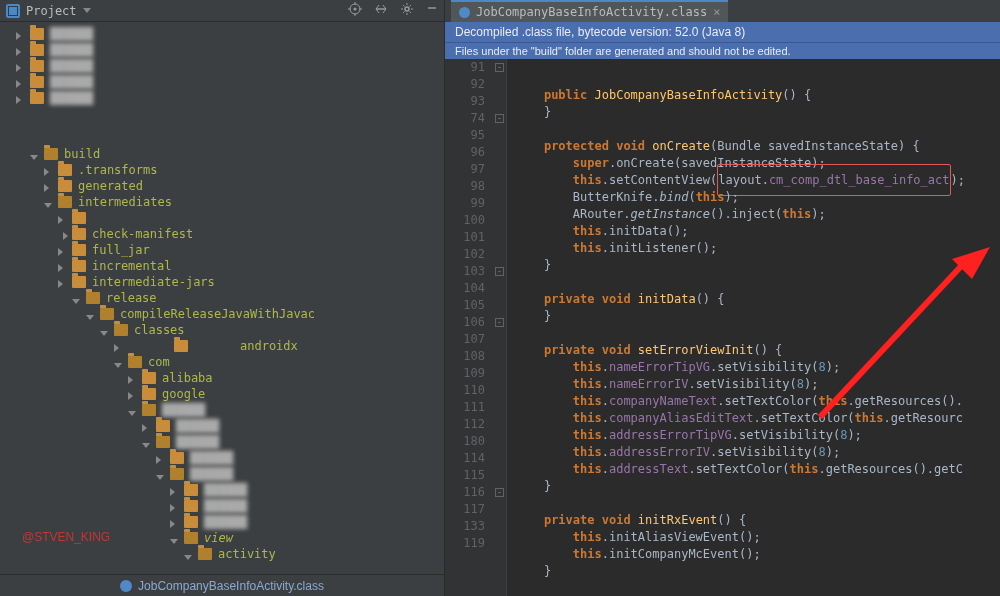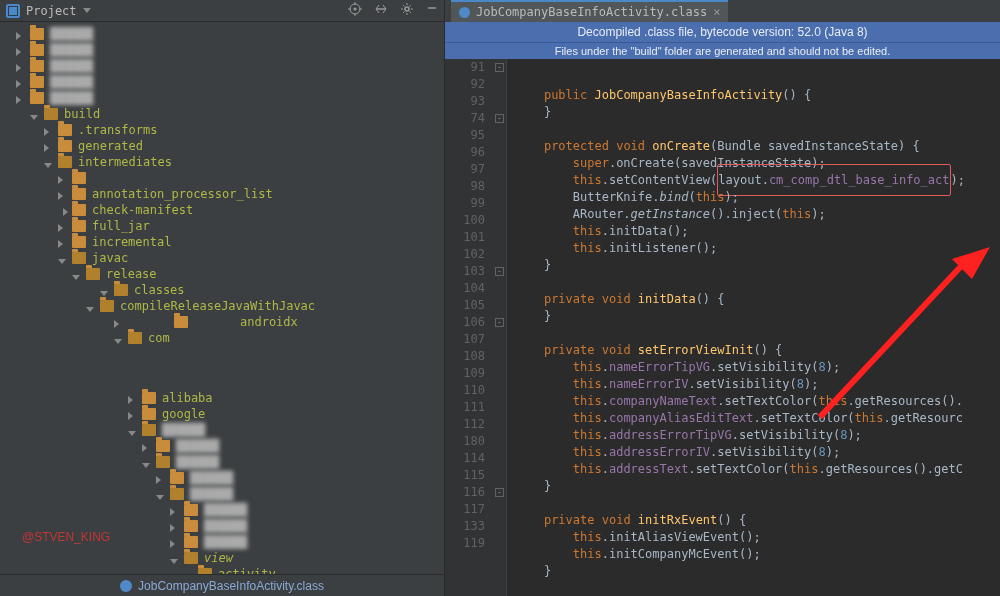--- a/index.html
+++ b/index.html
@@ -28,31 +28,31 @@
   .watermark { position:absolute; left:22px; bottom:30px; color:#c23636; font-size:12px; font-family:-apple-system,Arial,sans-serif; font-weight:500;}
   .left-foot { height:22px; background:#3c3f41; border-top:1px solid #2b2b2b; display:flex; align-items:center; justify-content:center; gap:6px;}
   .left-foot .clsicon { width:12px;height:12px;border-radius:50%;background:#5089c7;display:inline-block;}
   .left-foot .txt{color:#8aa9d6;font-family:-apple-system,Arial,sans-serif;}
 
   .tabbar { height:22px; background:#3c3f41; display:flex; align-items:flex-end; padding-left:6px; }
   .tab { height:22px; background:#515658; border-top:2px solid #4a88c7; display:flex; align-items:center; padding:0 8px; gap:6px; font-family:-apple-system,Arial,sans-serif; color:#bbbbbb;}
   .tab .clsicon { width:11px;height:11px;border-radius:50%;background:#5089c7;display:inline-block;}
   .tab .x { color:#999; font-size:12px; }
 
-  .banner { background:#4b6eaf; color:#e8ecf5; font-size:12px; padding:3px 10px; font-family:-apple-system,Arial,sans-serif;text-align:center; }
+  .banner { background:#4b6eaf; color:#e8ecf5; font-size:12px; padding:3px 10px; font-family:-apple-system,Arial,sans-serif; }
   .banner.small { font-size:11px; padding:2px 10px; border-top:1px solid #3a5893;}
 
   .editor { flex:1; display:flex; overflow:hidden; background:#2b2b2b;}
   .gutter-l { width:48px; text-align:right; padding:0 8px 0 0; background:#313335; color:#606366; }
   .gutter-l .row { height:17px; line-height:17px; }
   .gutter-fold { width:14px; background:#313335; border-right:1px solid #3d3f41; position:relative;}
   .foldmark { position:absolute; left:2px; width:9px; height:9px; border:1px solid #606366; background:#313335; color:#8a8a8a; font-size:8px; line-height:7px; text-align:center;}
   .code { flex:1; padding:0 8px; white-space:pre; position:relative;}
   .code .row { height:17px; line-height:17px; }
-  .kw { color:#cc7832; font-weight:400;}
+  .kw { color:#cc7832; font-weight:700;}
   .fn { color:#ffc66d; }
   .num { color:#6897bb; }
   .pu { color:#9876aa; }
   .boxred { border:1px solid #e05a5a; border-radius:2px; padding:8px 0;}
   
   .arrow { position:absolute; top:188px; right:10px; width:200px; height:180px; pointer-events:none;}
   .arrow line { stroke:#ff2020; stroke-width:6;}
   .arrow polygon { fill:#ff2020; }
 </style>
 </head>
@@ -116,21 +116,21 @@
         <div class="node" style="padding-left: 10px;">
           <span class="tw"><span class="ch-right"></span></span>
           <span class="fld"></span>
           <span class="lab blur">██████</span>
         </div>
         <div class="node" style="padding-left: 10px;">
           <span class="tw"><span class="ch-right"></span></span>
           <span class="fld"></span>
           <span class="lab blur">██████</span>
         </div>
-        <div class="node" style="padding-left: 24px;">
+        <div class="node" style="padding-left: 24px; margin-top: 40px;">
           <span class="tw"><span class="ch-down"></span></span>
           <span class="fld open"></span>
           <span class="lab ">build</span>
         </div>
         <div class="node" style="padding-left: 38px;">
           <span class="tw"><span class="ch-right"></span></span>
           <span class="fld"></span>
           <span class="lab ">.transforms</span>
         </div>
         <div class="node" style="padding-left: 38px;">
@@ -140,71 +140,66 @@
         </div>
         <div class="node" style="padding-left: 38px;">
           <span class="tw"><span class="ch-down"></span></span>
           <span class="fld open"></span>
           <span class="lab ">intermediates</span>
         </div>
         <div class="node" style="padding-left: 52px;">
           <span class="tw"><span class="ch-right"></span></span>
           <span class="fld"></span>
         </div>
+        <div class="node" style="padding-left: 52px; text-align: right;">
+          <span class="tw"><span class="ch-right"></span></span>
+          <span class="fld"></span>
+          <span class="lab ">check-manifest</span>
+        </div>
         <div class="node" style="padding-left: 52px;">
           <span class="tw"><span class="ch-right"></span></span>
           <span class="fld"></span>
-          <span class="lab ">annotation_processor_list</span>
-        </div>
-        <div class="node" style="padding-left: 52px; text-align: right;">
-          <span class="tw"><span class="ch-right"></span></span>
-          <span class="fld"></span>
-          <span class="lab ">check-manifest</span>
+          <span class="lab ">full_jar</span>
         </div>
         <div class="node" style="padding-left: 52px;">
           <span class="tw"><span class="ch-right"></span></span>
           <span class="fld"></span>
-          <span class="lab ">full_jar</span>
+          <span class="lab ">incremental</span>
         </div>
         <div class="node" style="padding-left: 52px;">
           <span class="tw"><span class="ch-right"></span></span>
           <span class="fld"></span>
-          <span class="lab ">incremental</span>
-        </div>
-        <div class="node" style="padding-left: 52px;">
-          <span class="tw"><span class="ch-down"></span></span>
-          <span class="fld open"></span>
-          <span class="lab ">javac</span>
+          <span class="lab ">intermediate-jars</span>
         </div>
         <div class="node" style="padding-left: 66px;">
           <span class="tw"><span class="ch-down"></span></span>
           <span class="fld open"></span>
           <span class="lab ">release</span>
         </div>
+        <div class="node" style="padding-left: 80px;">
+          <span class="tw"><span class="ch-down"></span></span>
+          <span class="fld open"></span>
+          <span class="lab ">compileReleaseJavaWithJavac</span>
+        </div>
         <div class="node" style="padding-left: 94px;">
           <span class="tw"><span class="ch-down"></span></span>
           <span class="fld open"></span>
           <span class="lab ">classes</span>
         </div>
-        <div class="node" style="padding-left: 80px;">
-          <span class="tw"><span class="ch-down"></span></span>
-          <span class="fld open"></span>
-          <span class="lab ">compileReleaseJavaWithJavac</span>
-        </div>
         <div class="node" style="padding-left: 108px; gap: 46px;">
           <span class="tw"><span class="ch-right"></span></span>
           <span class="fld"></span>
           <span class="lab ">androidx</span>
         </div>
         <div class="node" style="padding-left: 108px;">
           <span class="tw"><span class="ch-down"></span></span>
           <span class="fld open"></span>
           <span class="lab ">com</span>
         </div>
-        <div class="node" style="padding-left: 122px; margin-top: 44px;">
+        <div class="node" style="padding-left: 122px;">
           <span class="tw"><span class="ch-right"></span></span>
           <span class="fld"></span>
           <span class="lab ">alibaba</span>
         </div>
         <div class="node" style="padding-left: 122px;">
           <span class="tw"><span class="ch-right"></span></span>
           <span class="fld"></span>
           <span class="lab ">google</span>
         </div>
         <div class="node" style="padding-left: 122px;">

